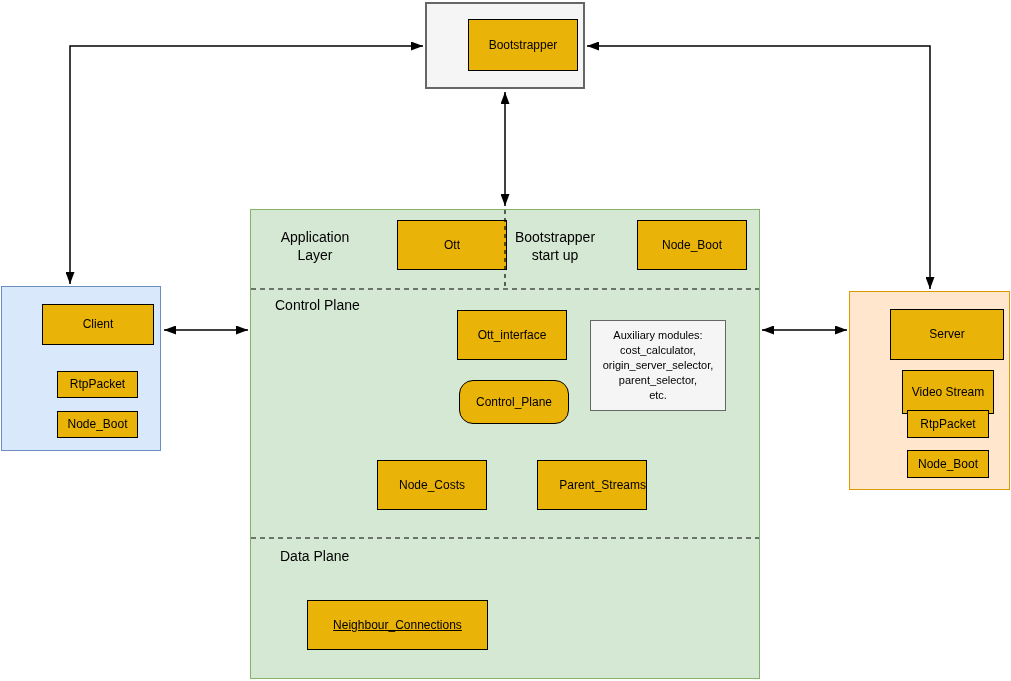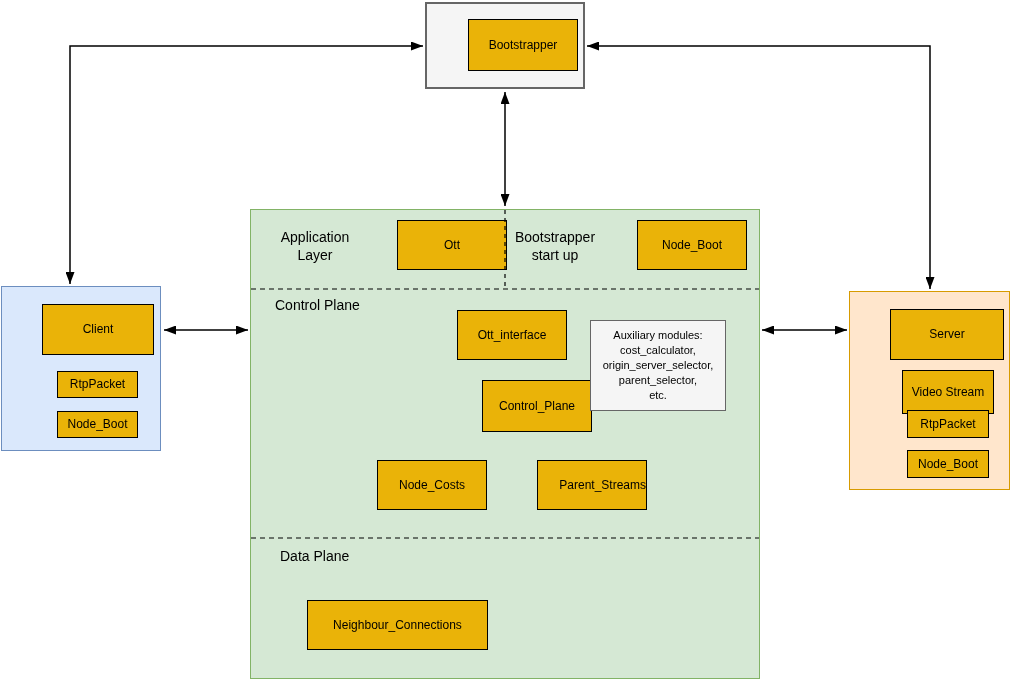--- a/index.html
+++ b/index.html
@@ -47,21 +47,21 @@
 <body>
 
 <div id="canvas">
 
   <div class="container container-gray" style="left:425px; top:2px; width:160px; height:87px;"></div>
   <div class="wbox" style="left:451px; top:19px; width:110px; height:52px;">
     <span>Bootstrapper</span>
   </div>
 
   <div class="container container-blue" style="left:1px; top:286px; width:160px; height:165px;"></div>
-  <div class="wbox" style="left:25px; top:304px; width:112px; height:51px;">
+  <div class="wbox" style="left:25px; top:304px; width:112px; height:41px;">
     <span>Client</span>
   </div>
   <div class="wbox" style="left:40px; top:371px; width:81px; height:27px;">
     <span>RtpPacket</span>
   </div>
   <div class="wbox" style="left:40px; top:411px; width:81px; height:27px;">
     <span>Node_Boot</span>
   </div>
 
   <div class="container container-orange" style="left:849px; top:291px; width:161px; height:199px;"></div>
@@ -86,37 +86,37 @@
   </div>
   <div class="seclabel centered" style="left:508px; top:224px; width:94px; height:45px;">Bootstrapper start up</div>
   <div class="wbox" style="left:620px; top:220px; width:110px; height:50px;">
     <span>Node_Boot</span>
   </div>
 
   <div class="seclabel" style="left:275px; top:297px;">Control Plane</div>
   <div class="wbox" style="left:440px; top:310px; width:110px; height:50px;">
     <span>Ott_interface</span>
   </div>
-  <div class="wbox" style="left:465px; top:380px; width:110px; height:52px;">
+  <div class="wbox" style="left:442px; top:380px; width:110px; height:44px;border-radius:14px;">
     <span>Control_Plane</span>
   </div>
   <div class="note" style="left:590px; top:320px; width:136px; height:91px;">Auxiliary modules:
 cost_calculator,
 origin_server_selector,
 parent_selector,
 etc.</div>
   <div class="wbox" style="left:360px; top:460px; width:110px; height:50px;">
     <span>Node_Costs</span>
   </div>
   <div class="wbox" style="left:520px; top:460px; width:110px; height:50px;justify-content:flex-end;">
     <span>Parent_Streams</span>
   </div>
 
   <div class="seclabel" style="left:280px; top:548px;">Data Plane</div>
-  <div class="wbox" style="left:290px; top:600px; width:181px; height:50px;">
+  <div class="wbox" style="left:290px; top:600px; width:181px; height:50px;text-decoration:underline;">
     <span>Neighbour_Connections</span>
   </div>
 
   <svg class="overlay" width="1011" height="681" viewBox="0 0 1011 681">
     <defs>
       <marker id="arr" viewBox="0 0 12 9" markerWidth="12" markerHeight="9" refX="12" refY="4.5" orient="auto-start-reverse" markerUnits="userSpaceOnUse">
         <path d="M0,0 L12,4.5 L0,9 Z" fill="#000000"></path>
       </marker>
     </defs>
 

